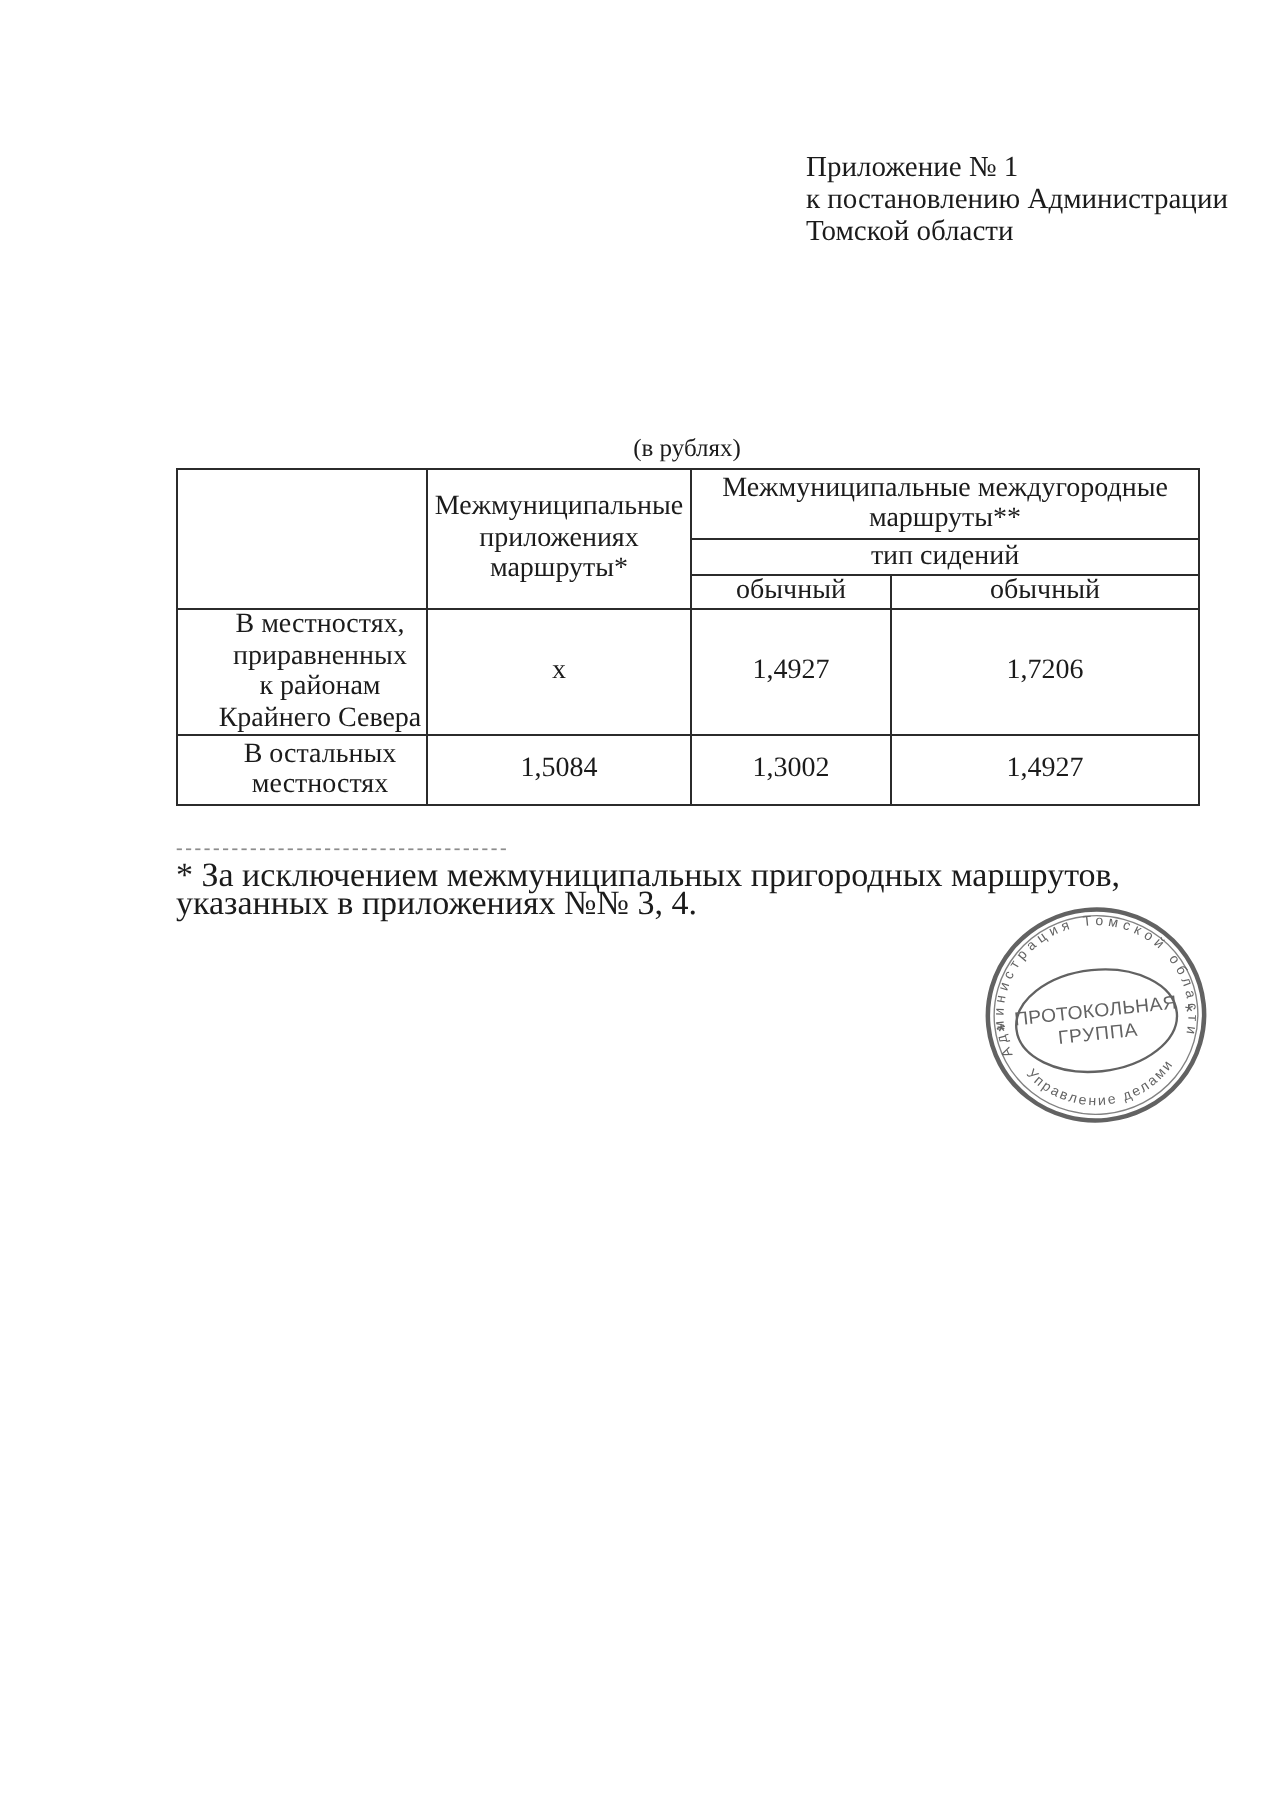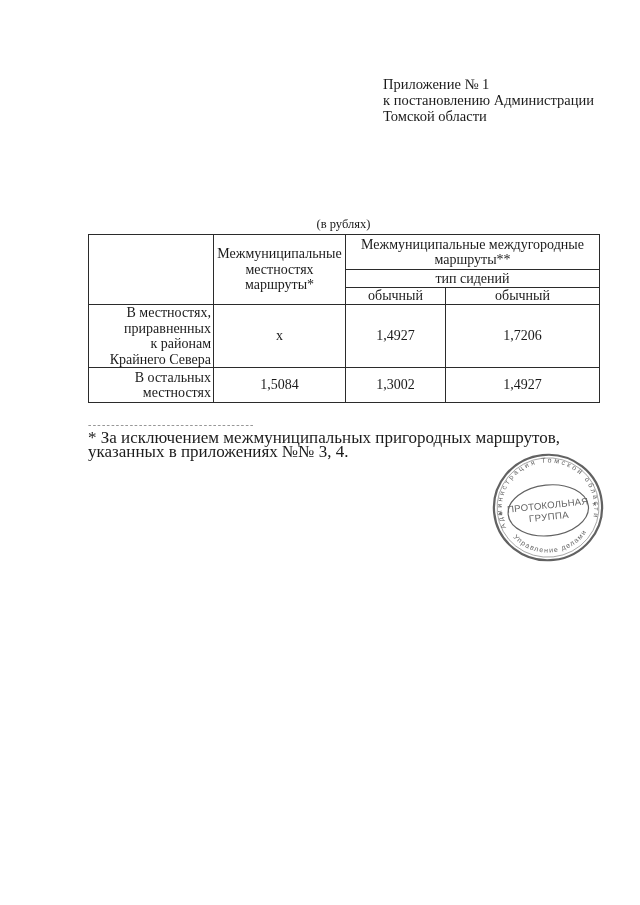--- a/index.html
+++ b/index.html
@@ -7,21 +7,21 @@
   body {
     width:640px; height:905px;
     font-family:"Liberation Serif", serif;
     color:#1b1b1b;
     position:relative;
     overflow:hidden;
   }
   .page { position:absolute; inset:0; background:#ffffff; }
 
   .header-block {
-    position:absolute; left:383px; top:76px;
+    position:absolute; left:403px; top:76px;
     font-size:14.5px; line-height:16px; white-space:nowrap;
   }
 
   .title-block {
     position:absolute; left:64px; top:176px; width:560px;
     text-align:center; font-size:14.5px; line-height:15.5px;
   }
 
   .units-note {
     position:absolute; left:88px; top:217px; width:511px;
@@ -32,21 +32,21 @@
     position:absolute; left:88px; top:234px;
     width:511px; border-collapse:collapse; table-layout:fixed;
     font-size:14px; line-height:15.5px;
   }
   .doc-table td {
     border:1px solid #2b2b2b;
     padding:0 2px;
     text-align:center; vertical-align:middle;
   }
   .doc-table .pre { white-space:pre-line; }
-  .doc-table .lbl { text-align:right; padding-left:20px; white-space:pre-line; }
+  .doc-table .lbl { text-align:center; padding-left:20px; white-space:pre-line; }
   tr.rA  { height:35px; }
   tr.rB  { height:18px; }
   tr.rC  { height:17px; }
   tr.br1 { height:63px; }
   tr.br2 { height:35px; }
 
   .separator {
     position:absolute; left:88px; top:419px;
     font-size:10px; letter-spacing:1.3px; font-weight:bold;
     color:#8c8c8c; white-space:nowrap;
@@ -91,21 +91,21 @@
     <colgroup>
       <col style="width:125px">
         <col style="width:132px">
         <col style="width:100px">
         <col style="width:154px">
     </colgroup>
     <tbody>
       <tr class="rA">
         <td rowspan="3"></td>
         <td rowspan="3" class="pre">Межмуниципальные
-местностях
+приложениях
 маршруты*</td>
         <td colspan="2" class="pre">Межмуниципальные междугородные
 маршруты**</td>
       </tr>
       <tr class="rB">
         <td colspan="2">тип сидений</td>
       </tr>
       <tr class="rC">
         <td>обычный</td>
         <td>обычный</td>

